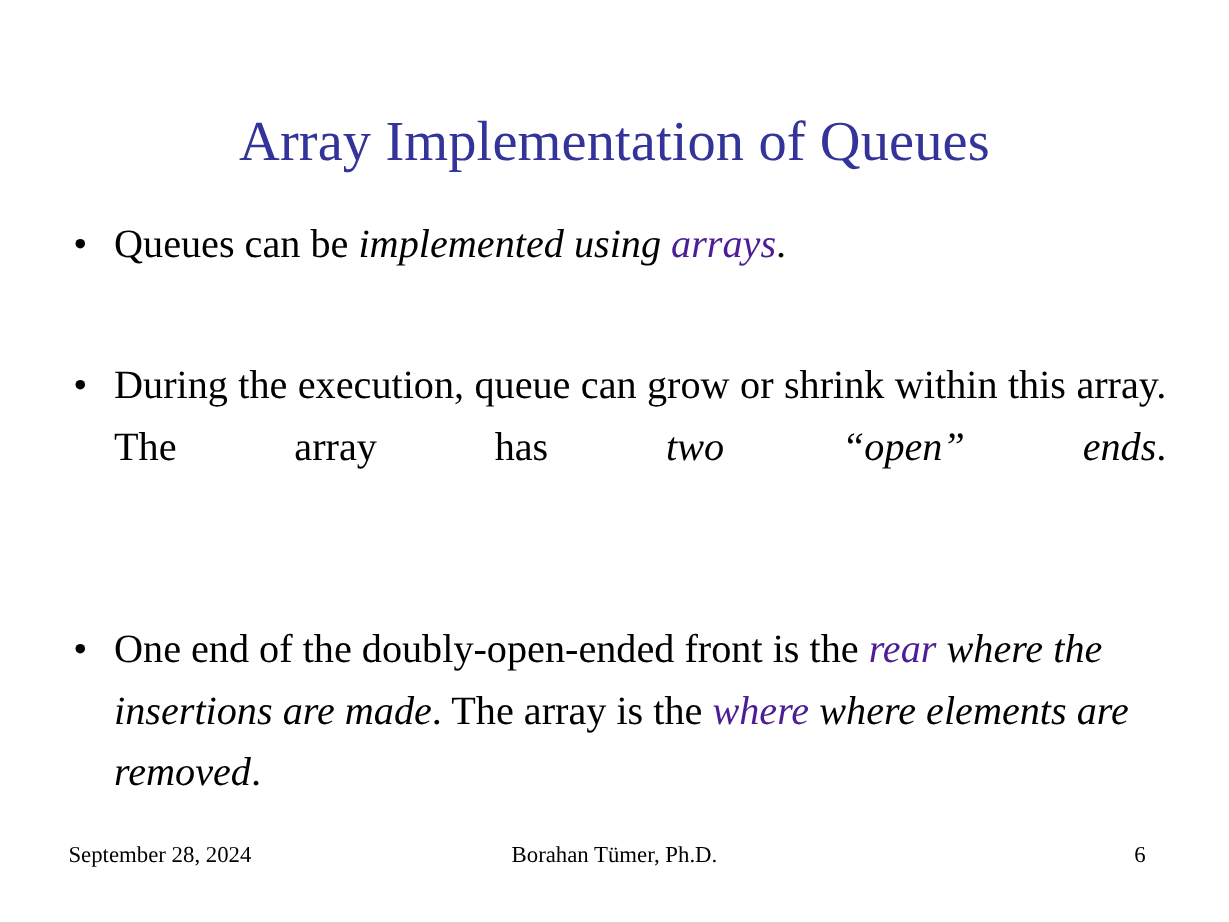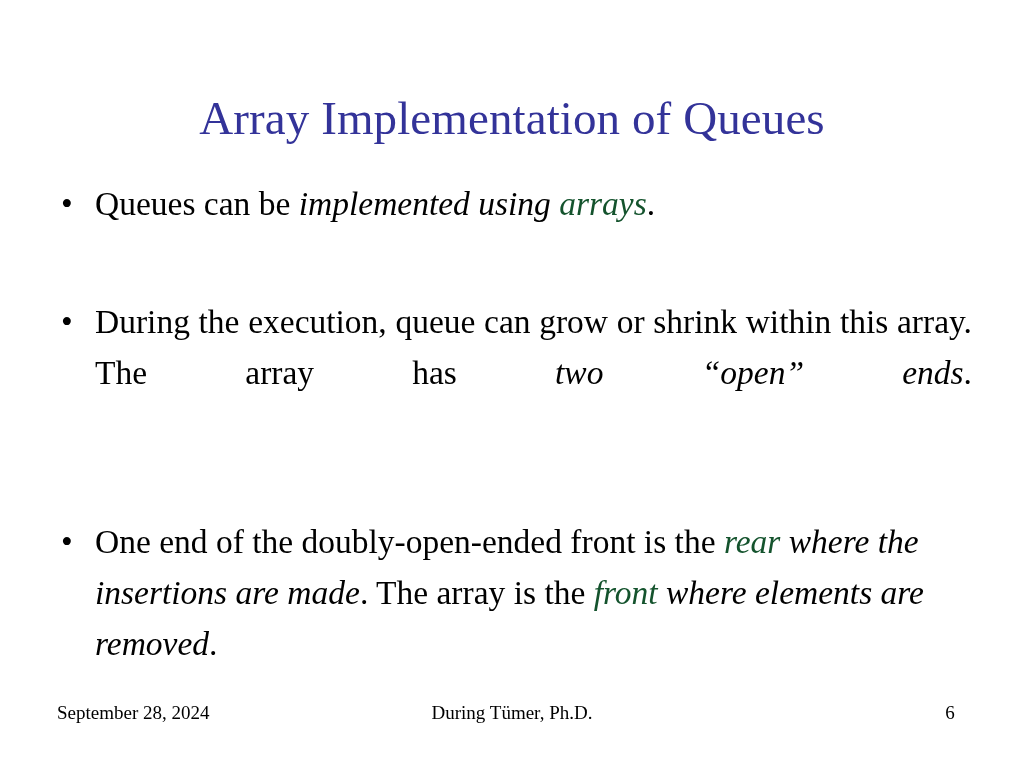--- a/index.html
+++ b/index.html
@@ -61,21 +61,21 @@
     font-size: 33.5px;
     line-height: 51px;
     text-align: left;
   }
   .bullet-1 { margin-top: 0; }
   .bullet-2 { margin-top: 67px; text-align: justify; text-justify: inter-word; }
   .bullet-3 { margin-top: 67px; }
 
   .i   { font-style: italic; text-align: right; }
   .red { color: #e81414; }
-  .red.i { color: #14532d; font-style: italic; }
+  .red.i { color: #4c1d95; font-style: italic; }
 
   
   .bullet-2 > .para { text-align: justify; }
   .bullet-2 > .para::after {
     content: "";
     display: inline-block;
     width: 100%;
   }
 
   
@@ -127,24 +127,24 @@
       <span class="para"><span>Queues can be </span><span class="i">implemented using </span><span class="red i">arrays</span><span>.</span></span>
     </div>
 
     <div class="bullet bullet-2">
       <span class="dot">•</span>
       <div class="para"><span>During the execution, queue can grow or shrink within this array.  The array has </span><span class="i">two “open” ends</span><span>.</span></div>
     </div>
 
     <div class="bullet bullet-3">
       <span class="dot">•</span>
-      <div class="para"><span>One end of the doubly-open-ended front is the </span><span class="red i">rear</span><span class="i"> where the insertions are made</span><span>.  The array is the </span><span class="red i">front</span><span class="i"> where elements are removed</span><span>.</span></div>
+      <div class="para"><span>One end of the doubly-open-ended front is the </span><span class="red i">rear</span><span class="i"> where the insertions are made</span><span>.  The array is the </span><span class="red i">where</span><span class="i"> where elements are removed</span><span>.</span></div>
     </div>
 
   </div>
 
   <div class="footer">
     <span class="f-date">September 28, 2024</span>
-    <span class="f-author">During Tümer, Ph.D.</span>
+    <span class="f-author">Borahan Tümer, Ph.D.</span>
     <span class="f-page">6</span>
   </div>
 
 </div>
 
 </body></html>

